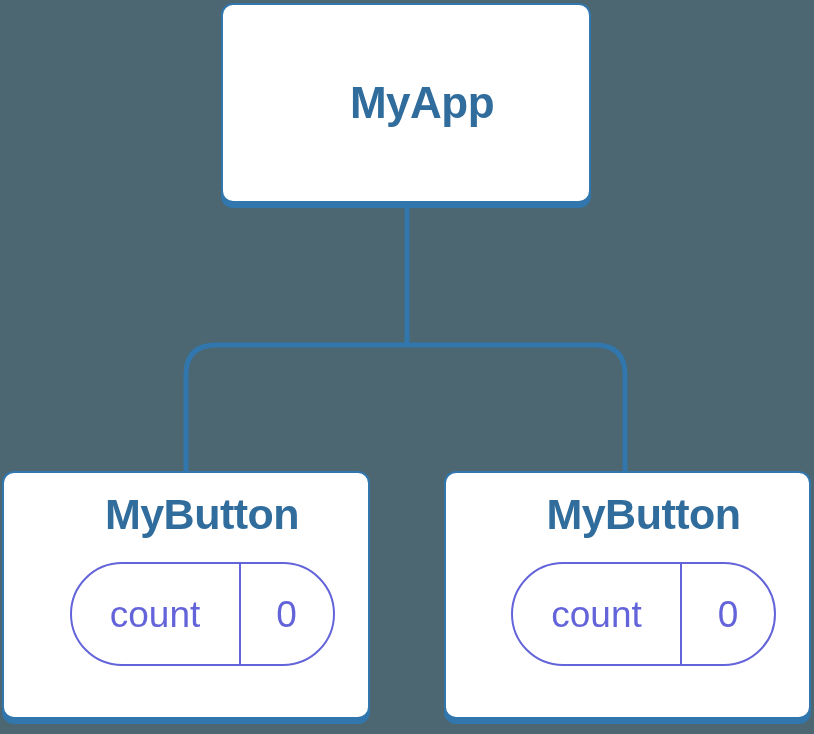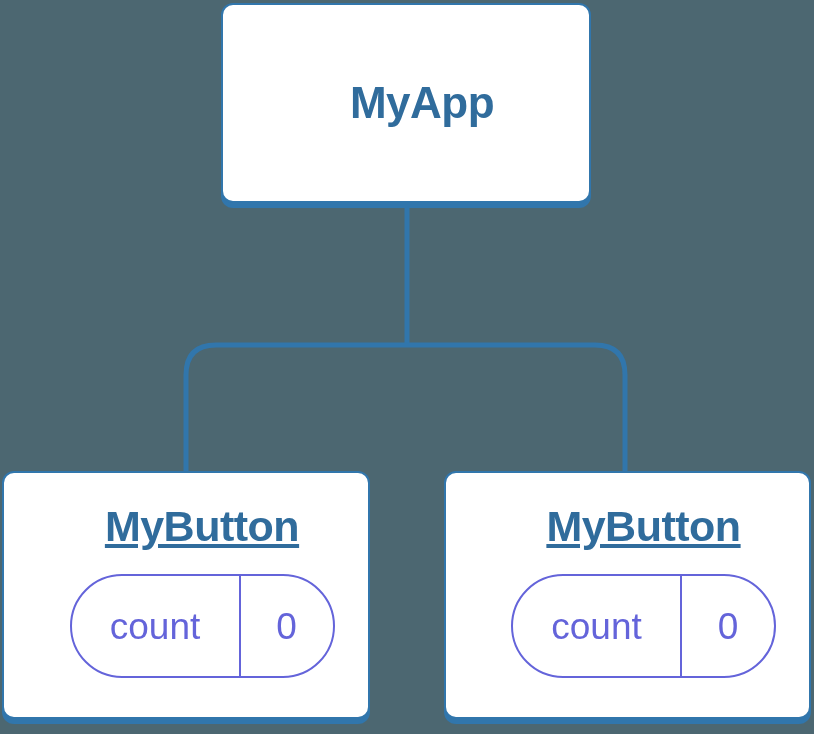--- a/index.html
+++ b/index.html
@@ -63,23 +63,22 @@
     top: 471px;
     width: 368px; height: 248px;
     display: flex;
     flex-direction: column;
     align-items: center;
   }
   .child-card.left  { left: 2px; }
   .child-card.right { left: 444px; width: 367px; }
 
   .child-card .card-title {
-    margin-top: 32px;
+    margin-top: 20px;
     font-size: 43px;
-    text-decoration: underline;
   }
 
   .pill {
     margin-top: 26px;
     width: 265px; height: 104px;
     border: 2px solid var(--purple);
     border-radius: 60px;
     background: var(--card-bg);
     display: flex;
     overflow: hidden;

